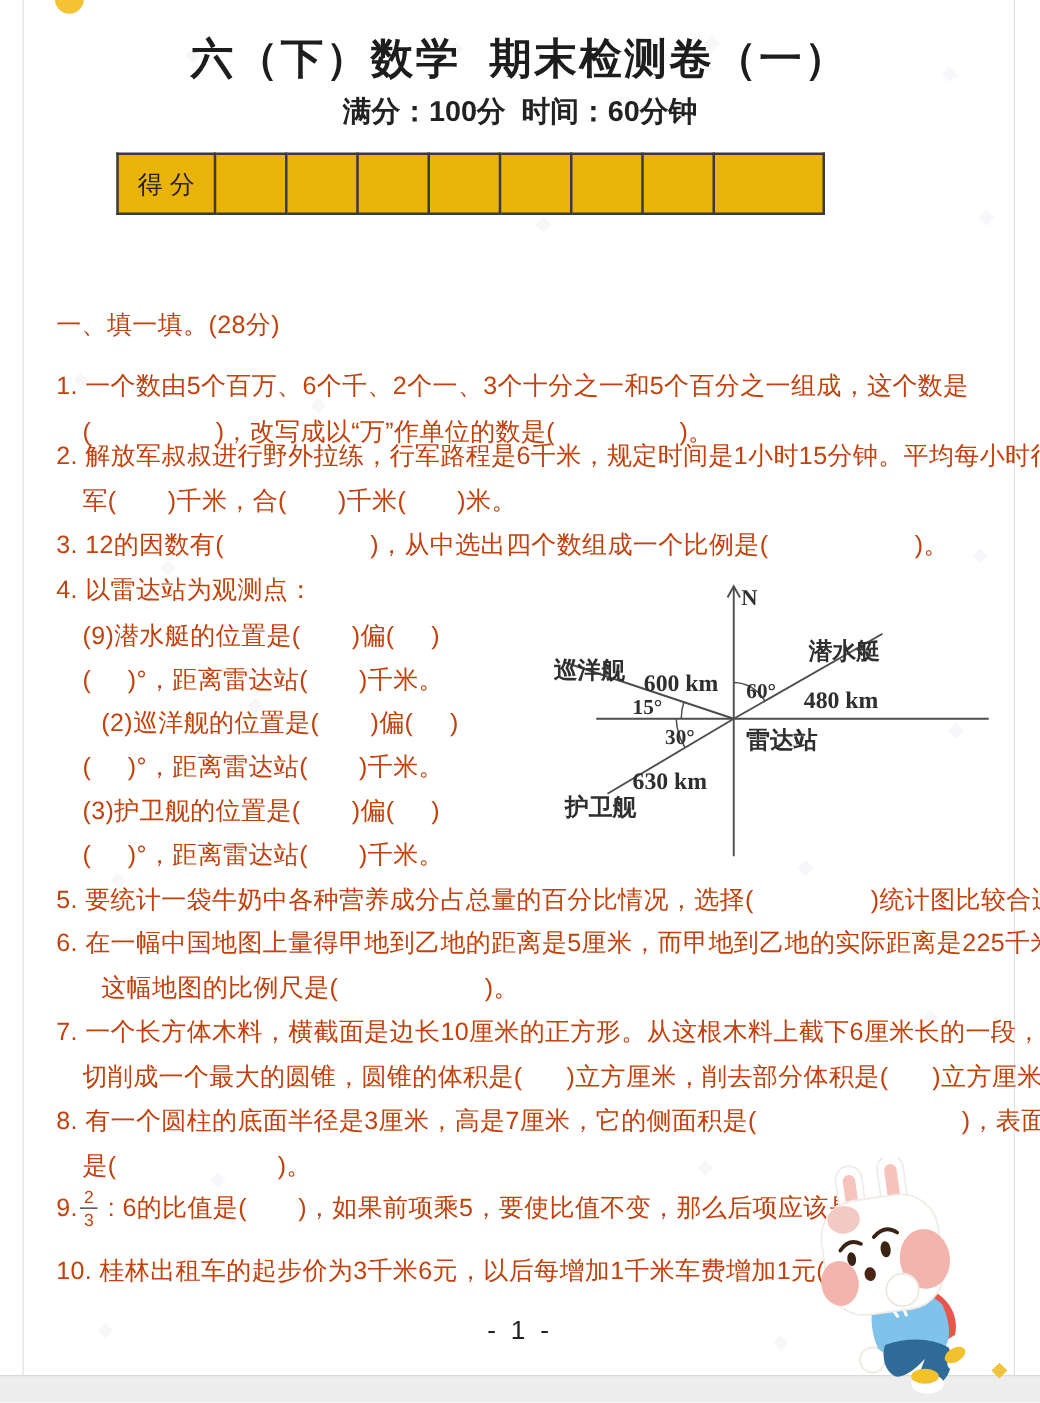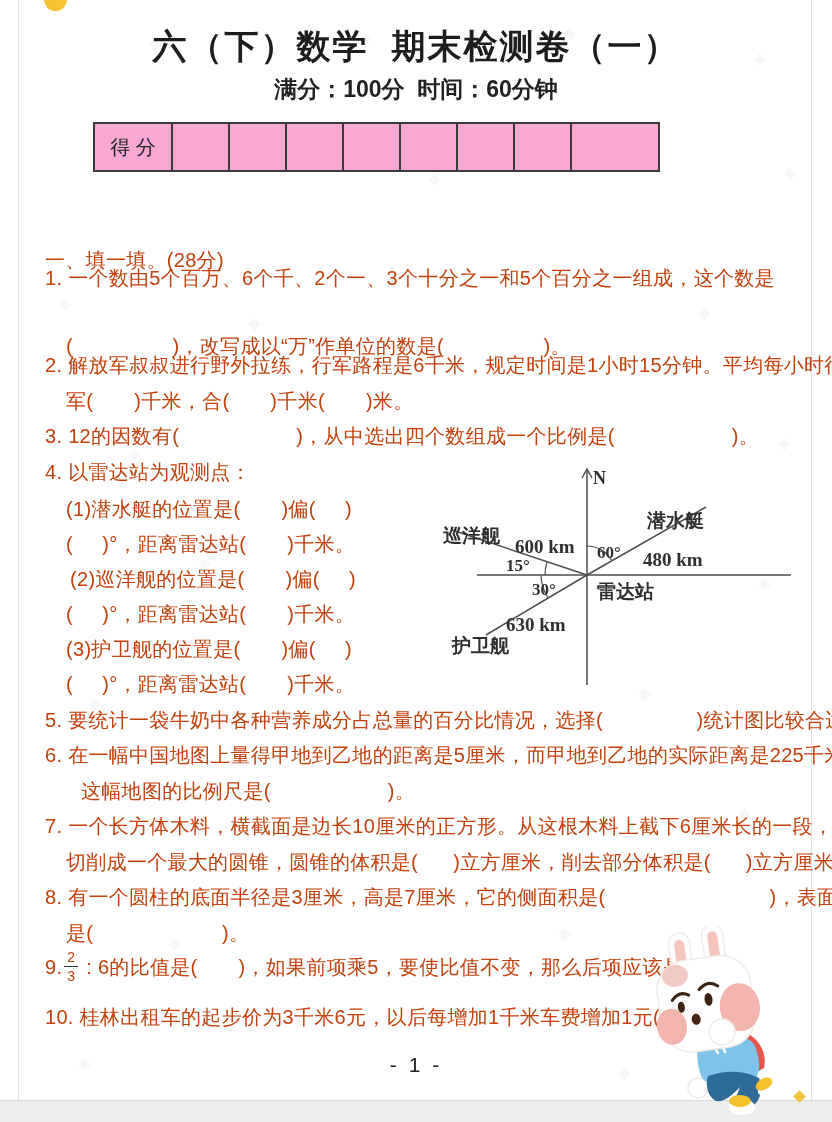--- a/index.html
+++ b/index.html
@@ -27,21 +27,21 @@
   }
 
   table.score{
     position:absolute;left:93px;top:122px;border-collapse:collapse;table-layout:fixed;
   }
   table.score th, table.score td{
     border:2px solid #3a3a3a;text-align:center;vertical-align:middle;
     font-size:20px;font-weight:500;color:#222;padding:0;white-space:pre;
   }
   table.score th{background:#c9cae4;height:44px;}
-  table.score td{background:#f9a8d4;height:46px;}
+  table.score td{background:#eab308;height:46px;}
 
   .line{
     position:absolute;font-size:20px;font-weight:500;white-space:pre;
     letter-spacing:0.3px;line-height:26px;color:#c2410c;
   }
   .line9{display:flex;align-items:center;}
   .line9 .t{white-space:pre;}
   .frac{display:inline-flex;flex-direction:column;align-items:center;margin:0 2px;line-height:1;}
   .frac .fn{font-size:14px;padding:0 3px 2px;border-bottom:1.6px solid #2d2d2d;}
   .frac .fd{font-size:14px;padding-top:2px;}
@@ -118,29 +118,29 @@
     <td></td>
     <td></td>
     <td></td>
     <td></td>
     <td></td>
   </tr>
 </tbody>
   </table>
 
 <div class="line" style="left:45px;top:247px">一、填一填。(28分)</div>
-<div class="line" style="left:45px;top:265px">1. 一个数由5个百万、6个千、2个一、3个十分之一和5个百分之一组成，这个数是</div>
+<div class="line" style="left:45px;top:296px">1. 一个数由5个百万、6个千、2个一、3个十分之一和5个百分之一组成，这个数是</div>
 <div class="line" style="left:66px;top:333px">(                 )，改写成以“万”作单位的数是(                 )。</div>
 <div class="line" style="left:45px;top:352px">2. 解放军叔叔进行野外拉练，行军路程是6千米，规定时间是1小时15分钟。平均每小时行</div>
 <div class="line" style="left:66px;top:388px">军(       )千米，合(       )千米(       )米。</div>
 <div class="line" style="left:45px;top:423px">3. 12的因数有(                    )，从中选出四个数组成一个比例是(                    )。</div>
 <div class="line" style="left:45px;top:459px">4. 以雷达站为观测点：</div>
-<div class="line" style="left:66px;top:496px">(1)潜水艇的位置是(       )偏(     )</div>
+<div class="line" style="left:66px;top:496px">(9)潜水艇的位置是(       )偏(     )</div>
 <div class="line" style="left:66px;top:531px">(     )°，距离雷达站(       )千米。</div>
-<div class="line" style="left:70px;top:566px">(2)巡洋舰的位置是(       )偏(     )</div>
+<div class="line" style="left:81px;top:566px">(2)巡洋舰的位置是(       )偏(     )</div>
 <div class="line" style="left:66px;top:601px">(     )°，距离雷达站(       )千米。</div>
 <div class="line" style="left:66px;top:636px">(3)护卫舰的位置是(       )偏(     )</div>
 <div class="line" style="left:66px;top:671px">(     )°，距离雷达站(       )千米。</div>
 <div class="line" style="left:45px;top:707px">5. 要统计一袋牛奶中各种营养成分占总量的百分比情况，选择(                )统计图比较合适。</div>
 <div class="line" style="left:45px;top:742px">6. 在一幅中国地图上量得甲地到乙地的距离是5厘米，而甲地到乙地的实际距离是225千米，</div>
 <div class="line" style="left:81px;top:778px">这幅地图的比例尺是(                    )。</div>
 <div class="line" style="left:45px;top:813px">7. 一个长方体木料，横截面是边长10厘米的正方形。从这根木料上截下6厘米长的一段，</div>
 <div class="line" style="left:66px;top:849px">切削成一个最大的圆锥，圆锥的体积是(      )立方厘米，削去部分体积是(      )立方厘米。</div>
 <div class="line" style="left:45px;top:884px">8. 有一个圆柱的底面半径是3厘米，高是7厘米，它的侧面积是(                            )，表面积</div>
 <div class="line" style="left:66px;top:920px">是(                      )。</div>

